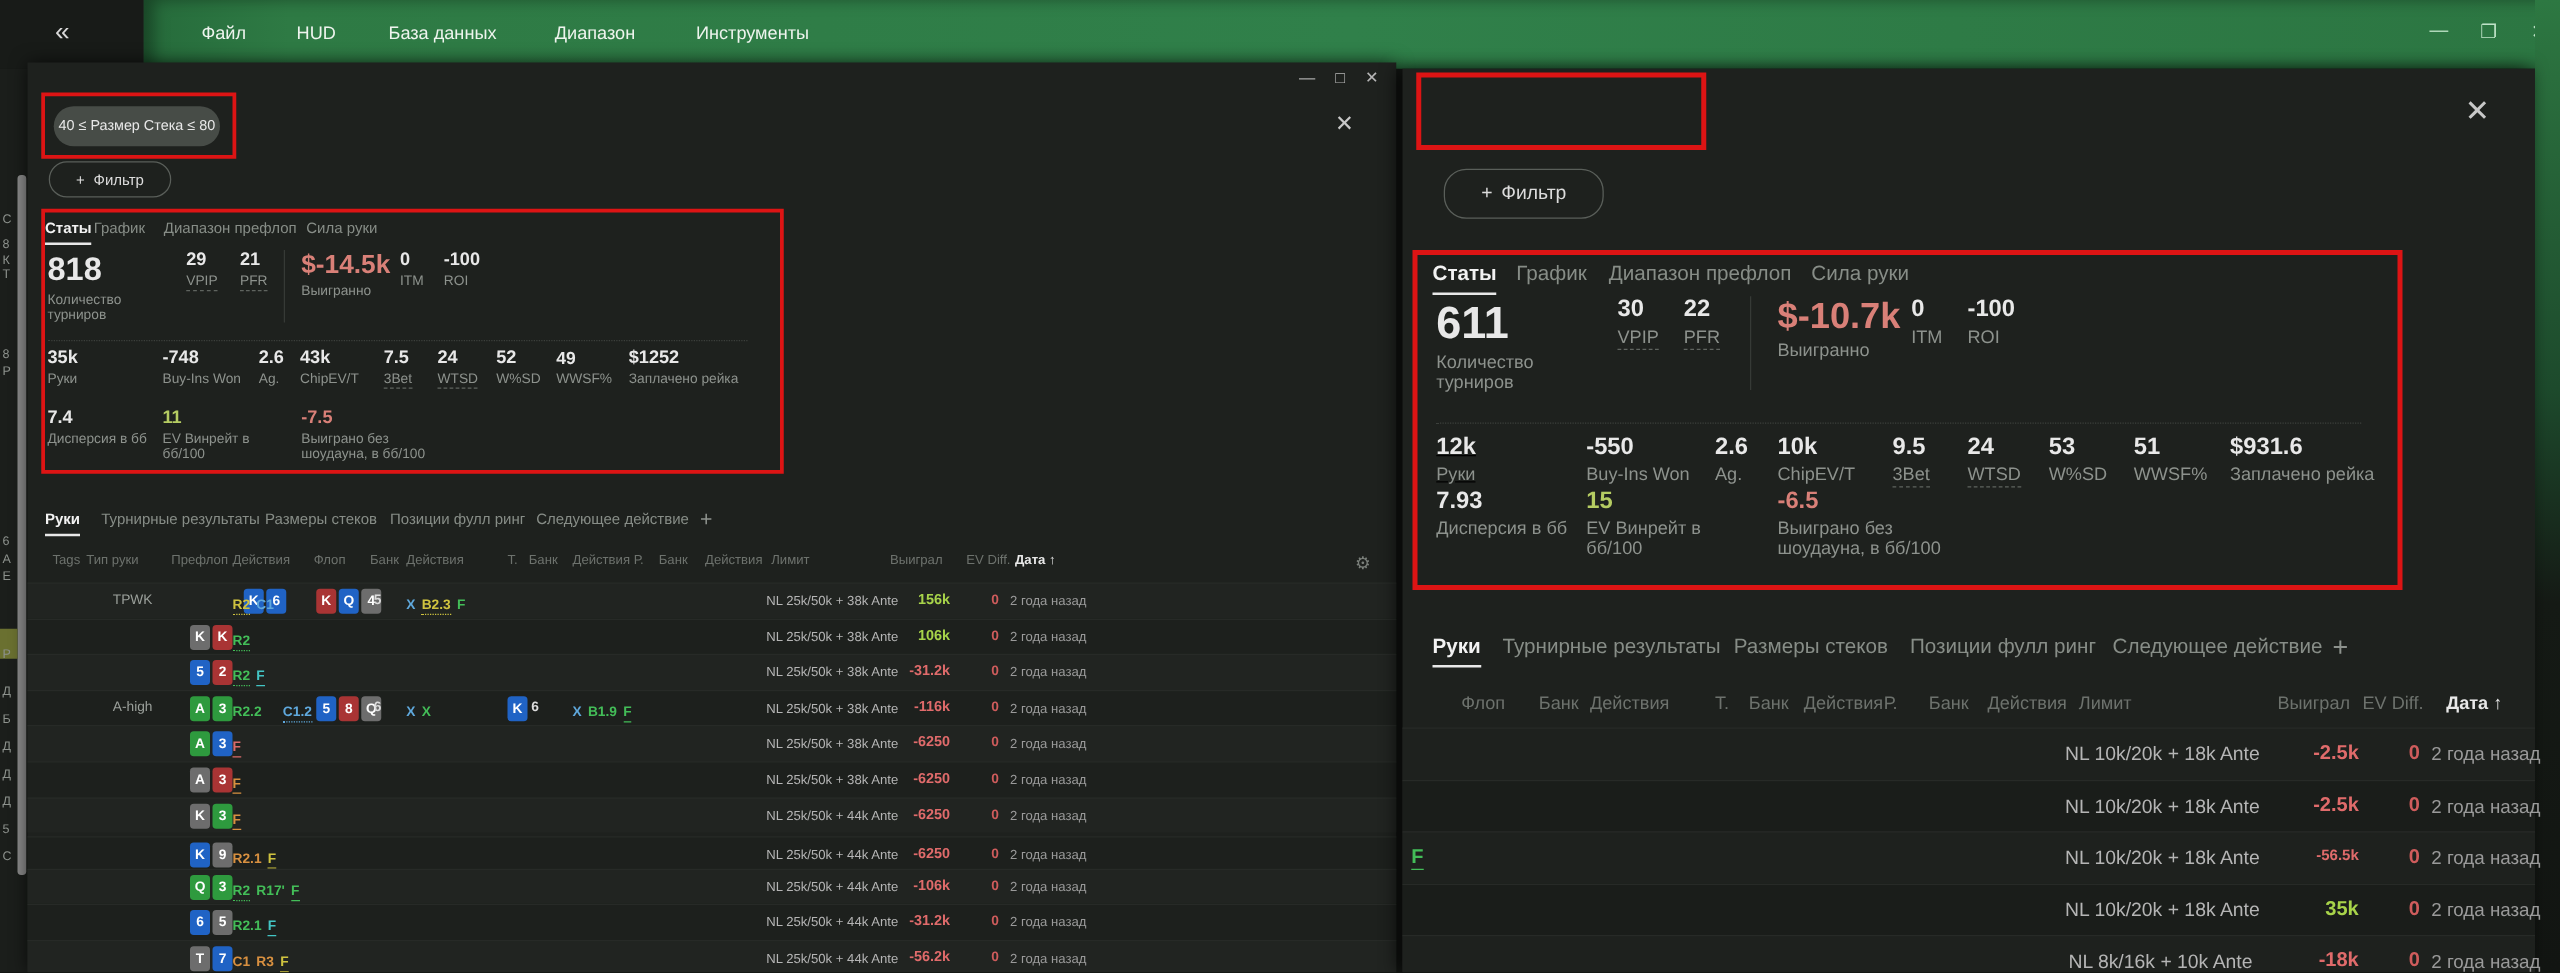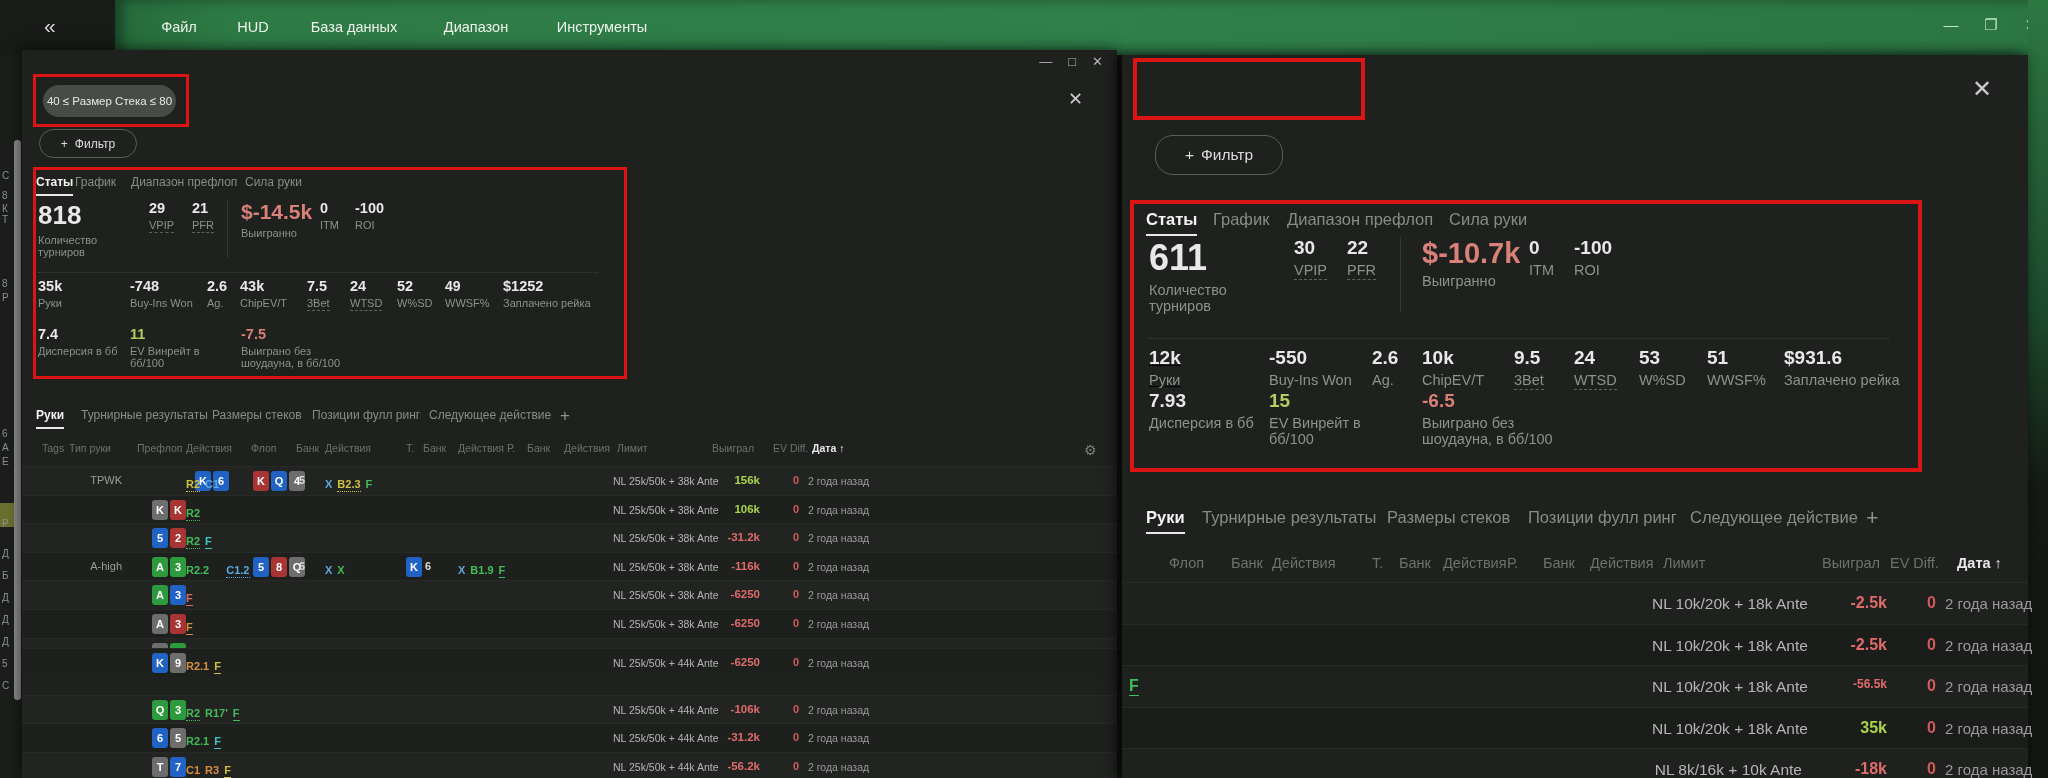--- a/index.html
+++ b/index.html
@@ -314,21 +314,21 @@
           <div class="cell datev" style="left:786px; top:8px; font-size:10.5px;">2 года назад</div>
         </div>
         <div class="trow" style="top:587.6px; height:28.6px;background:#212421;">
           <div class="cell" style="left:130px; top:4px;"><span class="card s-s" style="width:16px; height:20px; line-height:20px; font-size:11px;">K</span><span class="card s-c" style="width:16px; height:20px; line-height:20px; font-size:11px;">3</span></div>
           <div class="cell" style="left:164px; top:7px;"><span class="act a-orange u-sol" style="font-size:11px;">F</span></div>
           <div class="cell limit" style="left:591px; top:8px; font-size:10.5px;">NL 25k/50k + 44k Ante</div>
           <div class="cell won-neg" style="left:660px; top:7px; width:78px; text-align:right; font-size:11.5px;">-6250</div>
           <div class="cell evdiff" style="left:771px; top:7px; font-size:11px;">0</div>
           <div class="cell datev" style="left:786px; top:8px; font-size:10.5px;">2 года назад</div>
         </div>
-        <div class="trow" style="top:598px; height:28.6px;background:#1d201d;">
+        <div class="trow" style="top:619px; height:28.6px;background:#1d201d;">
           <div class="cell" style="left:130px; top:4px;"><span class="card s-d" style="width:16px; height:20px; line-height:20px; font-size:11px;">K</span><span class="card s-s" style="width:16px; height:20px; line-height:20px; font-size:11px;">9</span></div>
           <div class="cell" style="left:164px; top:7px;"><span class="act a-orange" style="font-size:11px;">R2.1</span><span class="act a-yellow u-sol" style="font-size:11px;">F</span></div>
           <div class="cell limit" style="left:591px; top:8px; font-size:10.5px;">NL 25k/50k + 44k Ante</div>
           <div class="cell won-neg" style="left:660px; top:7px; width:78px; text-align:right; font-size:11.5px;">-6250</div>
           <div class="cell evdiff" style="left:771px; top:7px; font-size:11px;">0</div>
           <div class="cell datev" style="left:786px; top:8px; font-size:10.5px;">2 года назад</div>
         </div>
         <div class="trow" style="top:644.8px; height:28.6px;background:#212421;">
           <div class="cell" style="left:130px; top:4px;"><span class="card s-c" style="width:16px; height:20px; line-height:20px; font-size:11px;">Q</span><span class="card s-c" style="width:16px; height:20px; line-height:20px; font-size:11px;">3</span></div>
           <div class="cell" style="left:164px; top:7px;"><span class="act a-green u-dot" style="font-size:11px;">R2</span><span class="act a-green" style="font-size:11px;">R17'</span><span class="act a-green u-sol" style="font-size:11px;">F</span></div>

